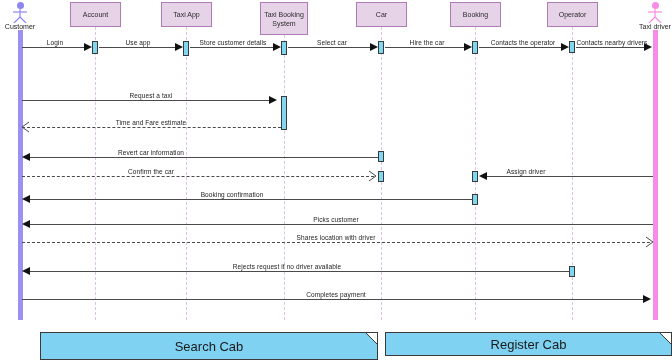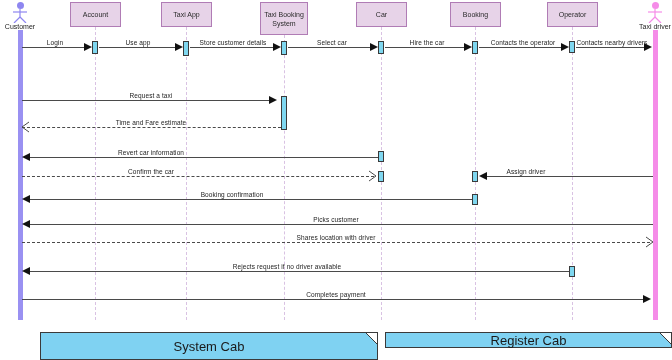--- a/index.html
+++ b/index.html
@@ -259,29 +259,29 @@
 
   <div class="msg-line" style="left:30px; top:271px; width:539px;"></div>
   <div class="arrow left-solid" style="left:22px; top:267px;"></div>
   <div class="msg-label" style="left:287px; top:270px;">Rejects request if no driver available</div>
 
   <div class="msg-line" style="left:22px; top:299px; width:622px;"></div>
   <div class="arrow right-solid" style="left:643px; top:295px;"></div>
   <div class="msg-label" style="left:336px; top:298px;">Completes payment</div>
 
   <div class="note" style="left:40px; top:332px; width:338px; height:28px;">
-    <span>System Cab</span>
+    <span>Search Cab</span>
     <svg class="fold" width="11" height="11" viewBox="0 0 11 11">
       <polygon points="0,0 11,0 11,11" fill="#ffffff"></polygon>
       <polyline points="0,0 11,11" fill="none" stroke="#3a3a3a" stroke-width="1"></polyline>
       <polyline points="0,0 0,11 11,11" fill="none" stroke="#3a3a3a" stroke-width="0"></polyline>
     </svg>
   </div>
 
-  <div class="note" style="left:385px; top:332px; width:287px; height:16px;">
+  <div class="note" style="left:385px; top:332px; width:287px; height:24px;">
     <span>Register Cab</span>
     <svg class="fold" width="11" height="11" viewBox="0 0 11 11">
       <polygon points="0,0 11,0 11,11" fill="#ffffff"></polygon>
       <polyline points="0,0 11,11" fill="none" stroke="#3a3a3a" stroke-width="1"></polyline>
     </svg>
   </div>
 
 </div>
 
 </body></html>

